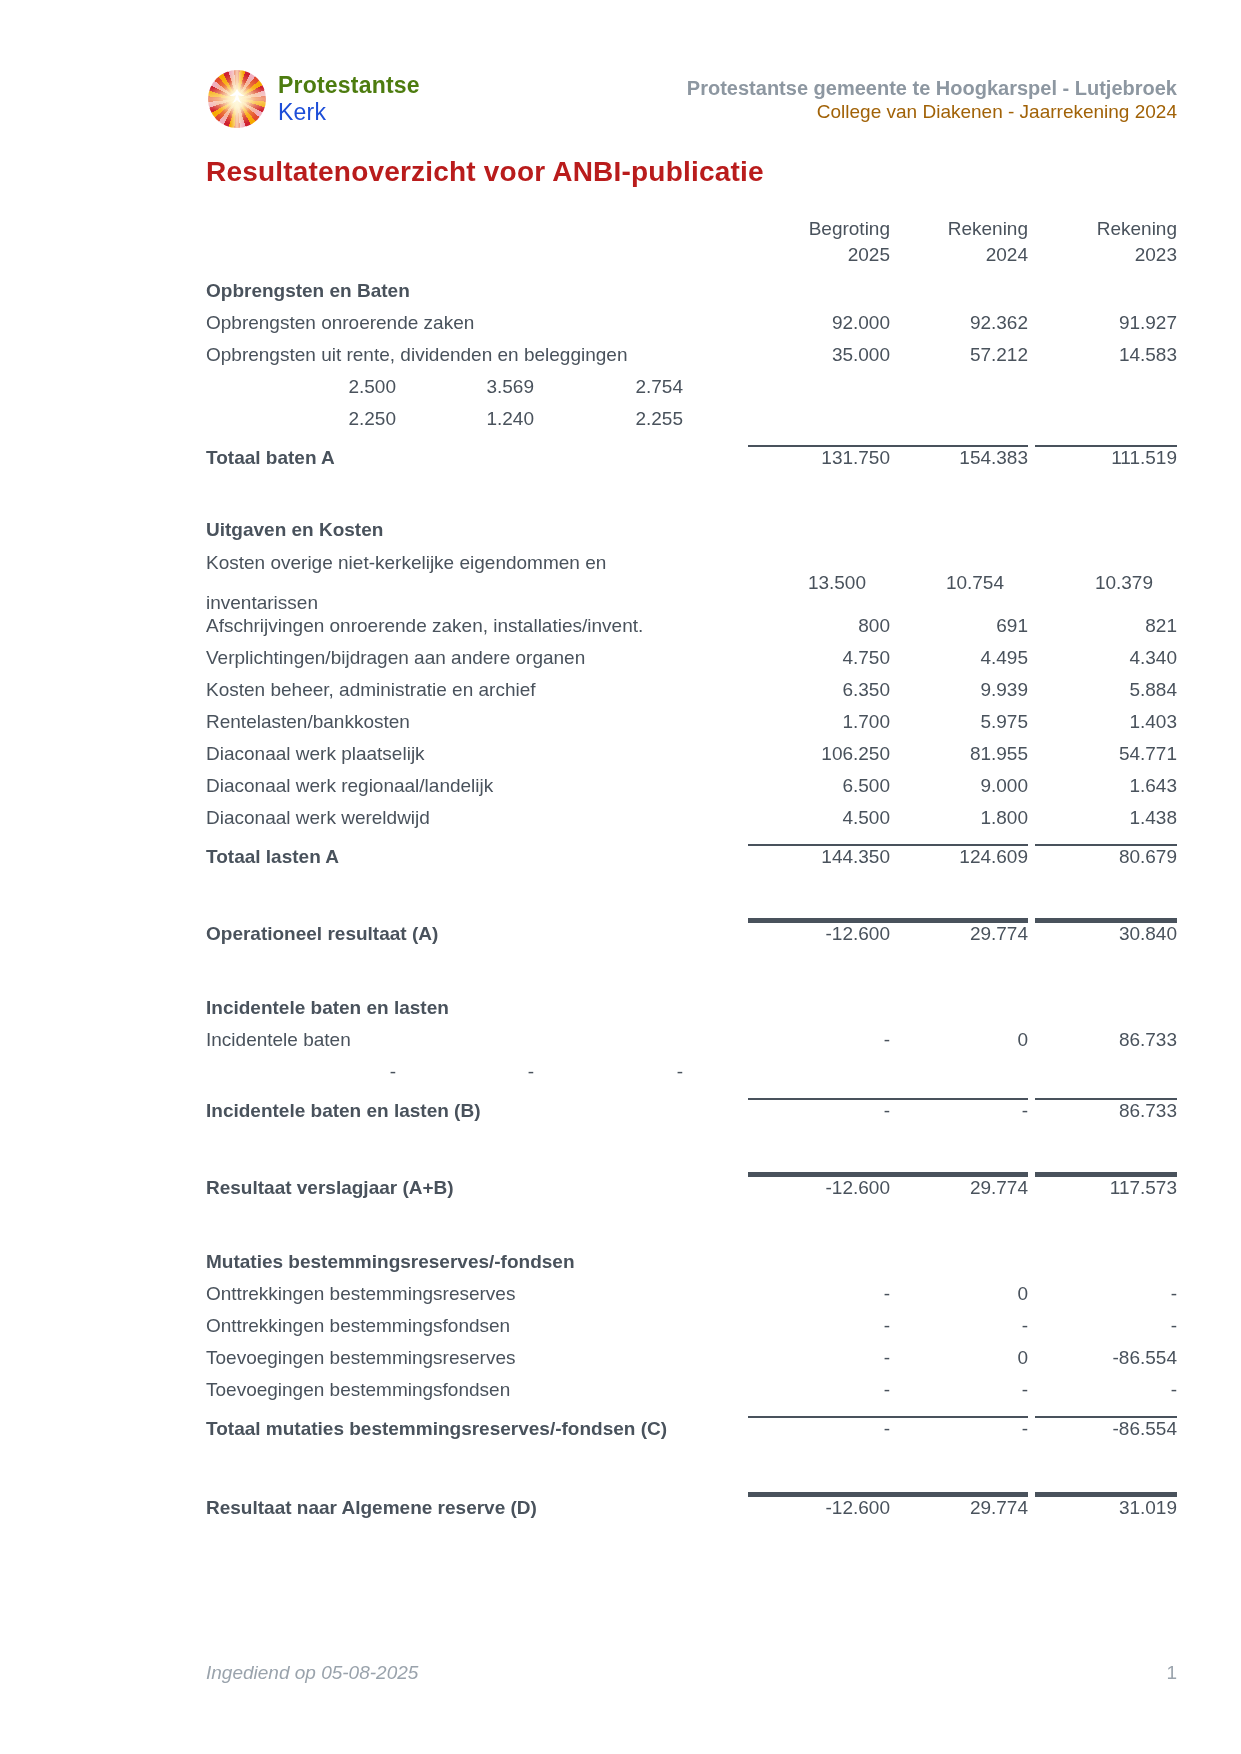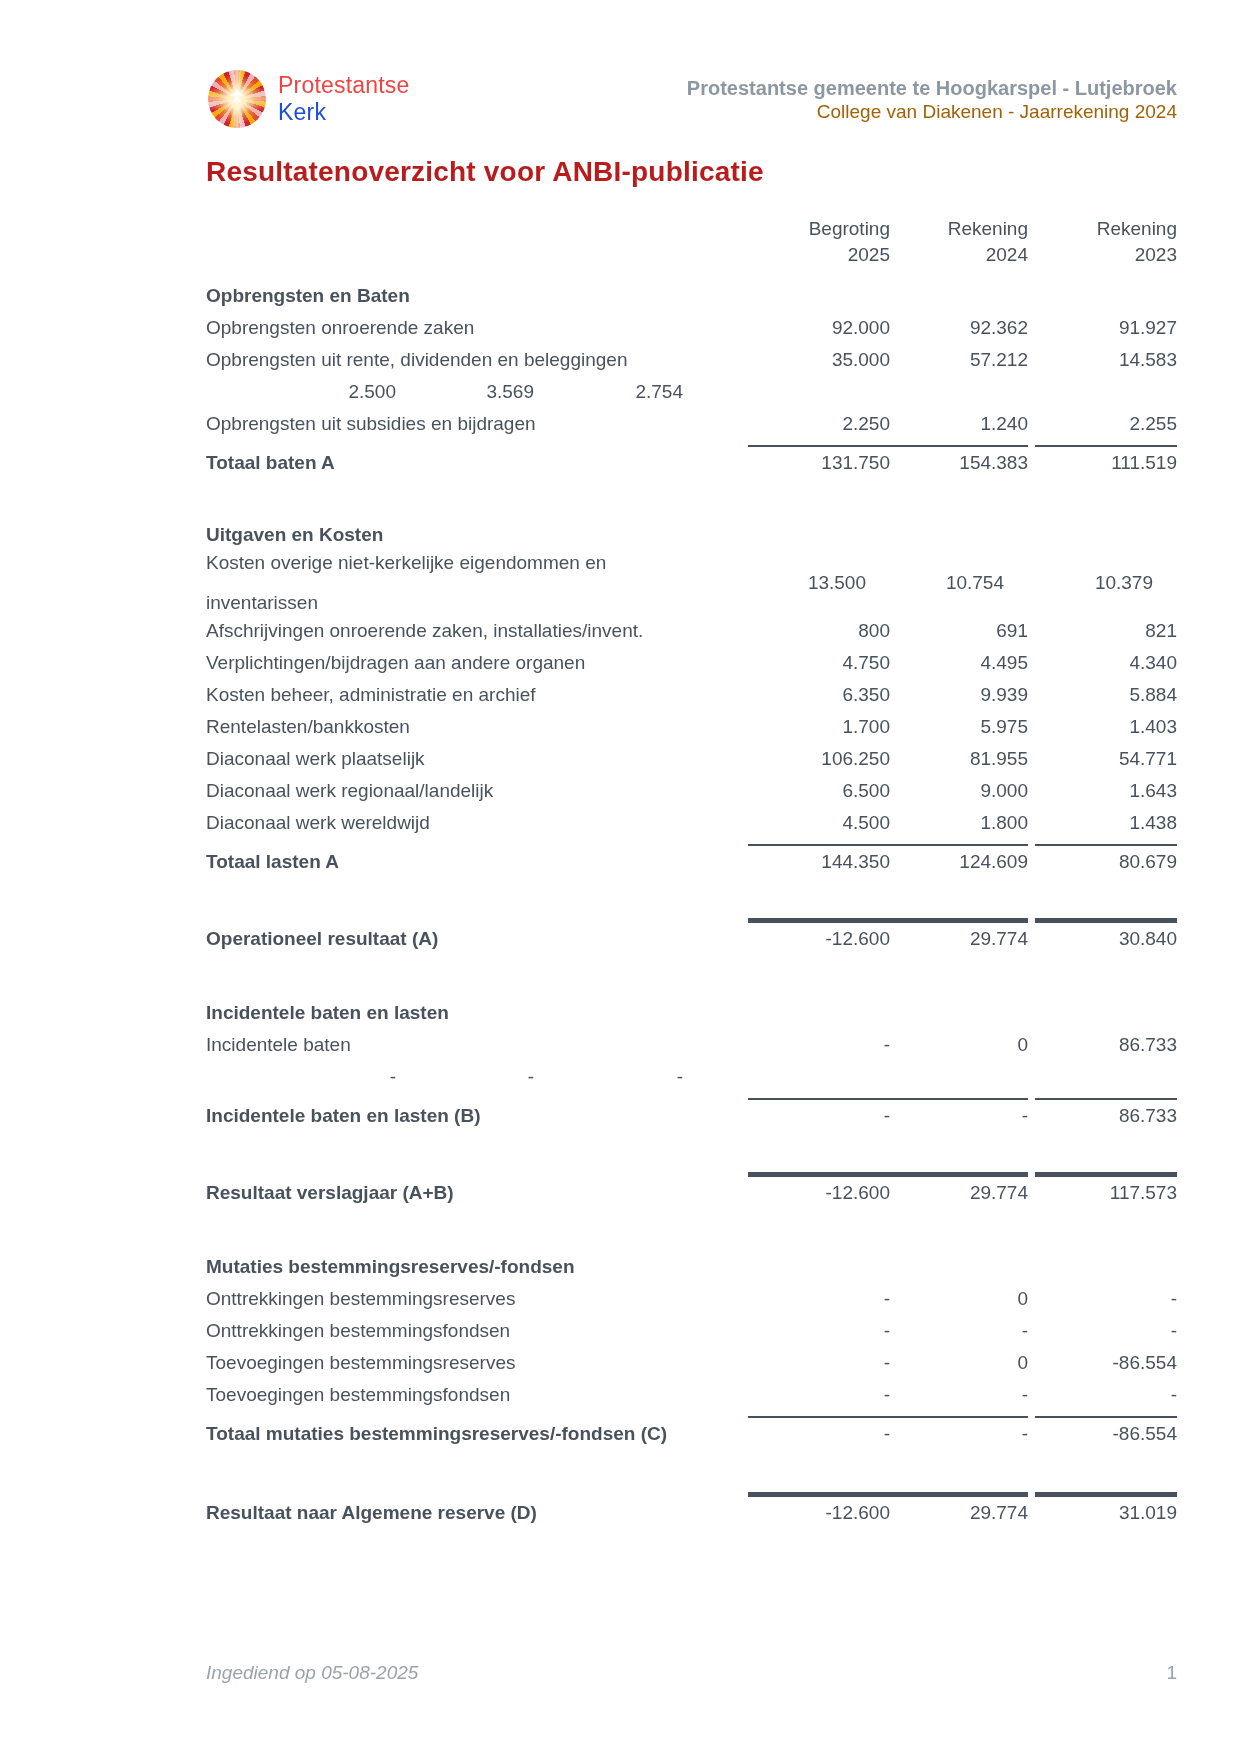--- a/index.html
+++ b/index.html
@@ -35,21 +35,21 @@
   
   .page-title { margin-top:24px; font-size:28px; line-height:36px; font-weight:bold; color:#b91c1c; letter-spacing:.2px; }
 
   
   .col-headers { display:flex; margin-top:26px; font-weight:normal; }
   .col-headers .spacer { flex:1; }
   .cH { text-align:right; font-size:19px; line-height:26px; }
   .c1 { width:190px; } .c2 { width:138px; } .c3 { width:149px; }
 
   .rows { margin-top:12px; }
-  .row { display:flex; align-items:center; height:32px; font-size:19px; }
+  .row { display:flex; align-items:flex-start; height:32px; font-size:19px; }
   .row .label { flex:1; padding-right:10px; }
   .row .num { text-align:right; }
   .row.section .label { font-weight:bold; }
   .row.total .label { font-weight:bold; }
   .row.wrap { height:64px; align-items:center; }
   .row.wrap .label { max-width:470px; line-height:40px; }
   .gap { width:100%; }
   .rule-row { display:flex; }
   .rule-row .seg { display:block; margin-left:auto; width:142px; background:#49525c; }
   .rule-row.thin { height:7px; } .rule-row.thin .seg { height:2px; margin-top:5px; }
@@ -67,21 +67,21 @@
   <div class="content">
 
     <div class="header-row">
       <div class="brand">
         <div class="logo-circle">
           <svg class="logo-dove" width="28" height="28" viewBox="0 0 24 24">
             <path d="M12 3.2c-1.2 3-3.4 4.9-6.4 5.7 2 .7 3.9.6 5.4-.2-.3 2.8-1.4 5-3.4 7.1 2.2-.8 3.9-2.1 4.4-2.9.5.8 2.2 2.1 4.4 2.9-2-2.1-3.1-4.3-3.4-7.1 1.5.8 3.4.9 5.4.2-3-0.8-5.2-2.7-6.4-5.7z" fill="#ffffff"></path>
           </svg>
         </div>
         <div class="wordmark">
-          <div style="color: #ef4444;">Protestantse</div>
+          <div style="color: #4d7c0f; font-weight: bold;">Protestantse</div>
           <div style="color: #1d4ed8;">Kerk</div>
         </div>
       </div>
       <div class="org-block">
         <div class="org-line1">Protestantse gemeente te Hoogkarspel - Lutjebroek</div>
         <div class="org-line2">College van Diakenen - Jaarrekening 2024</div>
       </div>
     </div>
 
     <h1 class="page-title">Resultatenoverzicht voor ANBI-publicatie</h1>
@@ -120,21 +120,20 @@
           <span class="num c1">35.000</span>
           <span class="num c2">57.212</span>
           <span class="num c3">14.583</span>
         </div>
         <div class="row item">
           <span class="num c1">2.500</span>
           <span class="num c2">3.569</span>
           <span class="num c3">2.754</span>
         </div>
         <div class="row item">
-          <span class="label">Opbrengsten uit subsidies en bijdragen</span>
           <span class="num c1">2.250</span>
           <span class="num c2">1.240</span>
           <span class="num c3">2.255</span>
         </div>
         <div class="rule-row thin">
           <span class="label" style="flex: 1 1 0%;"></span>
           <span class="cell c1">
             <i class="seg"></i>
           </span>
           <span class="cell c2">

